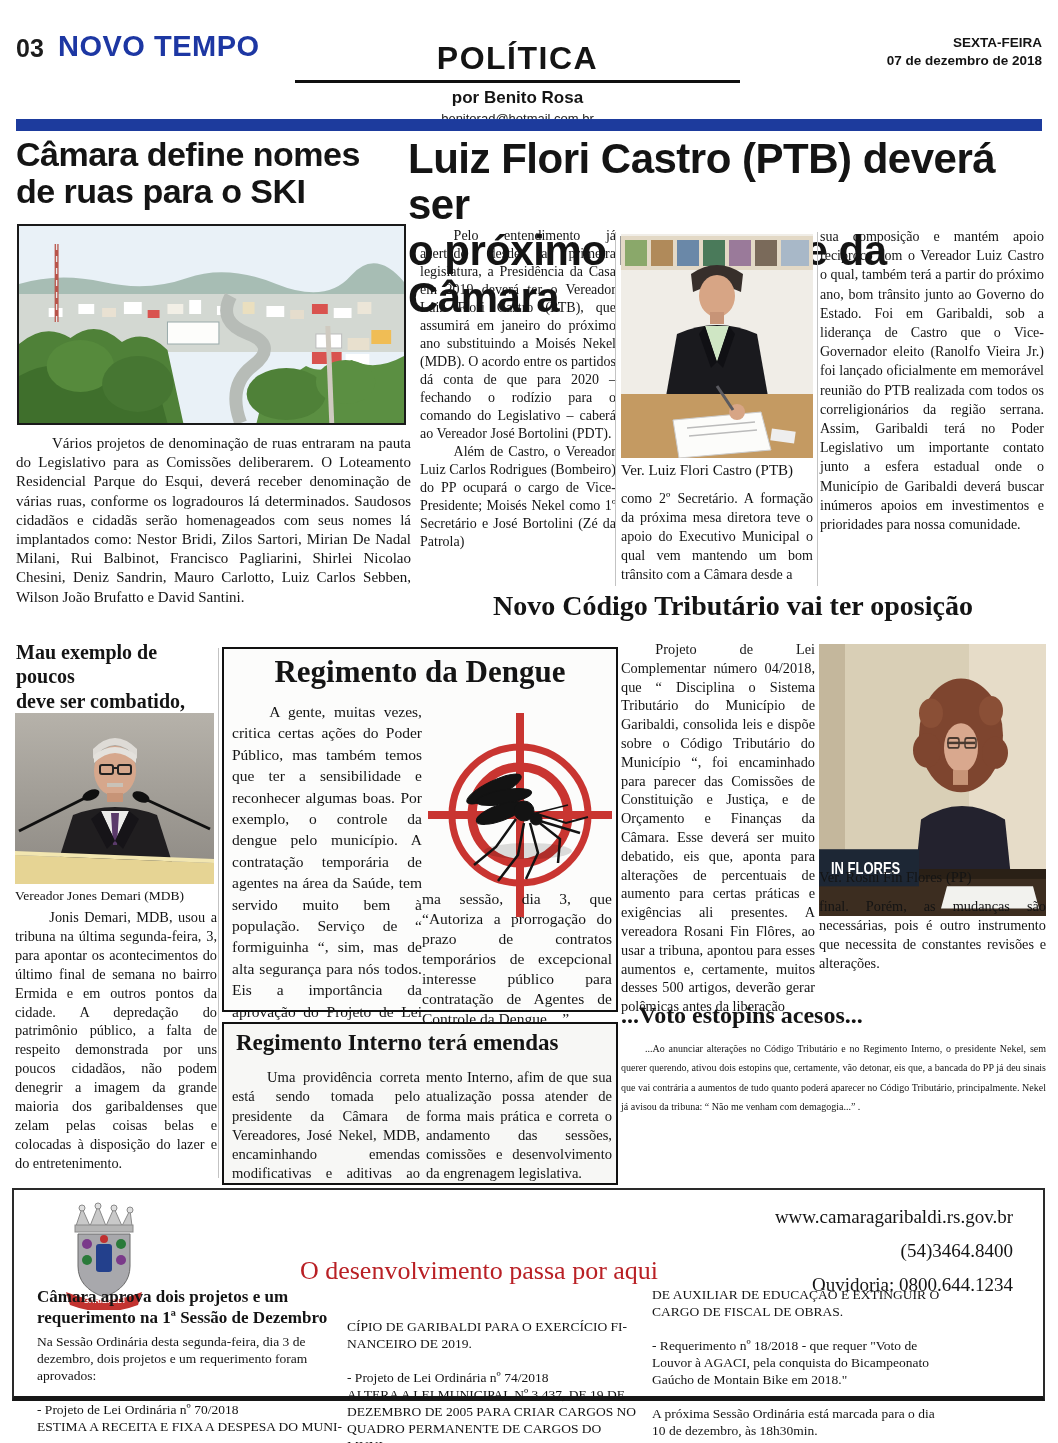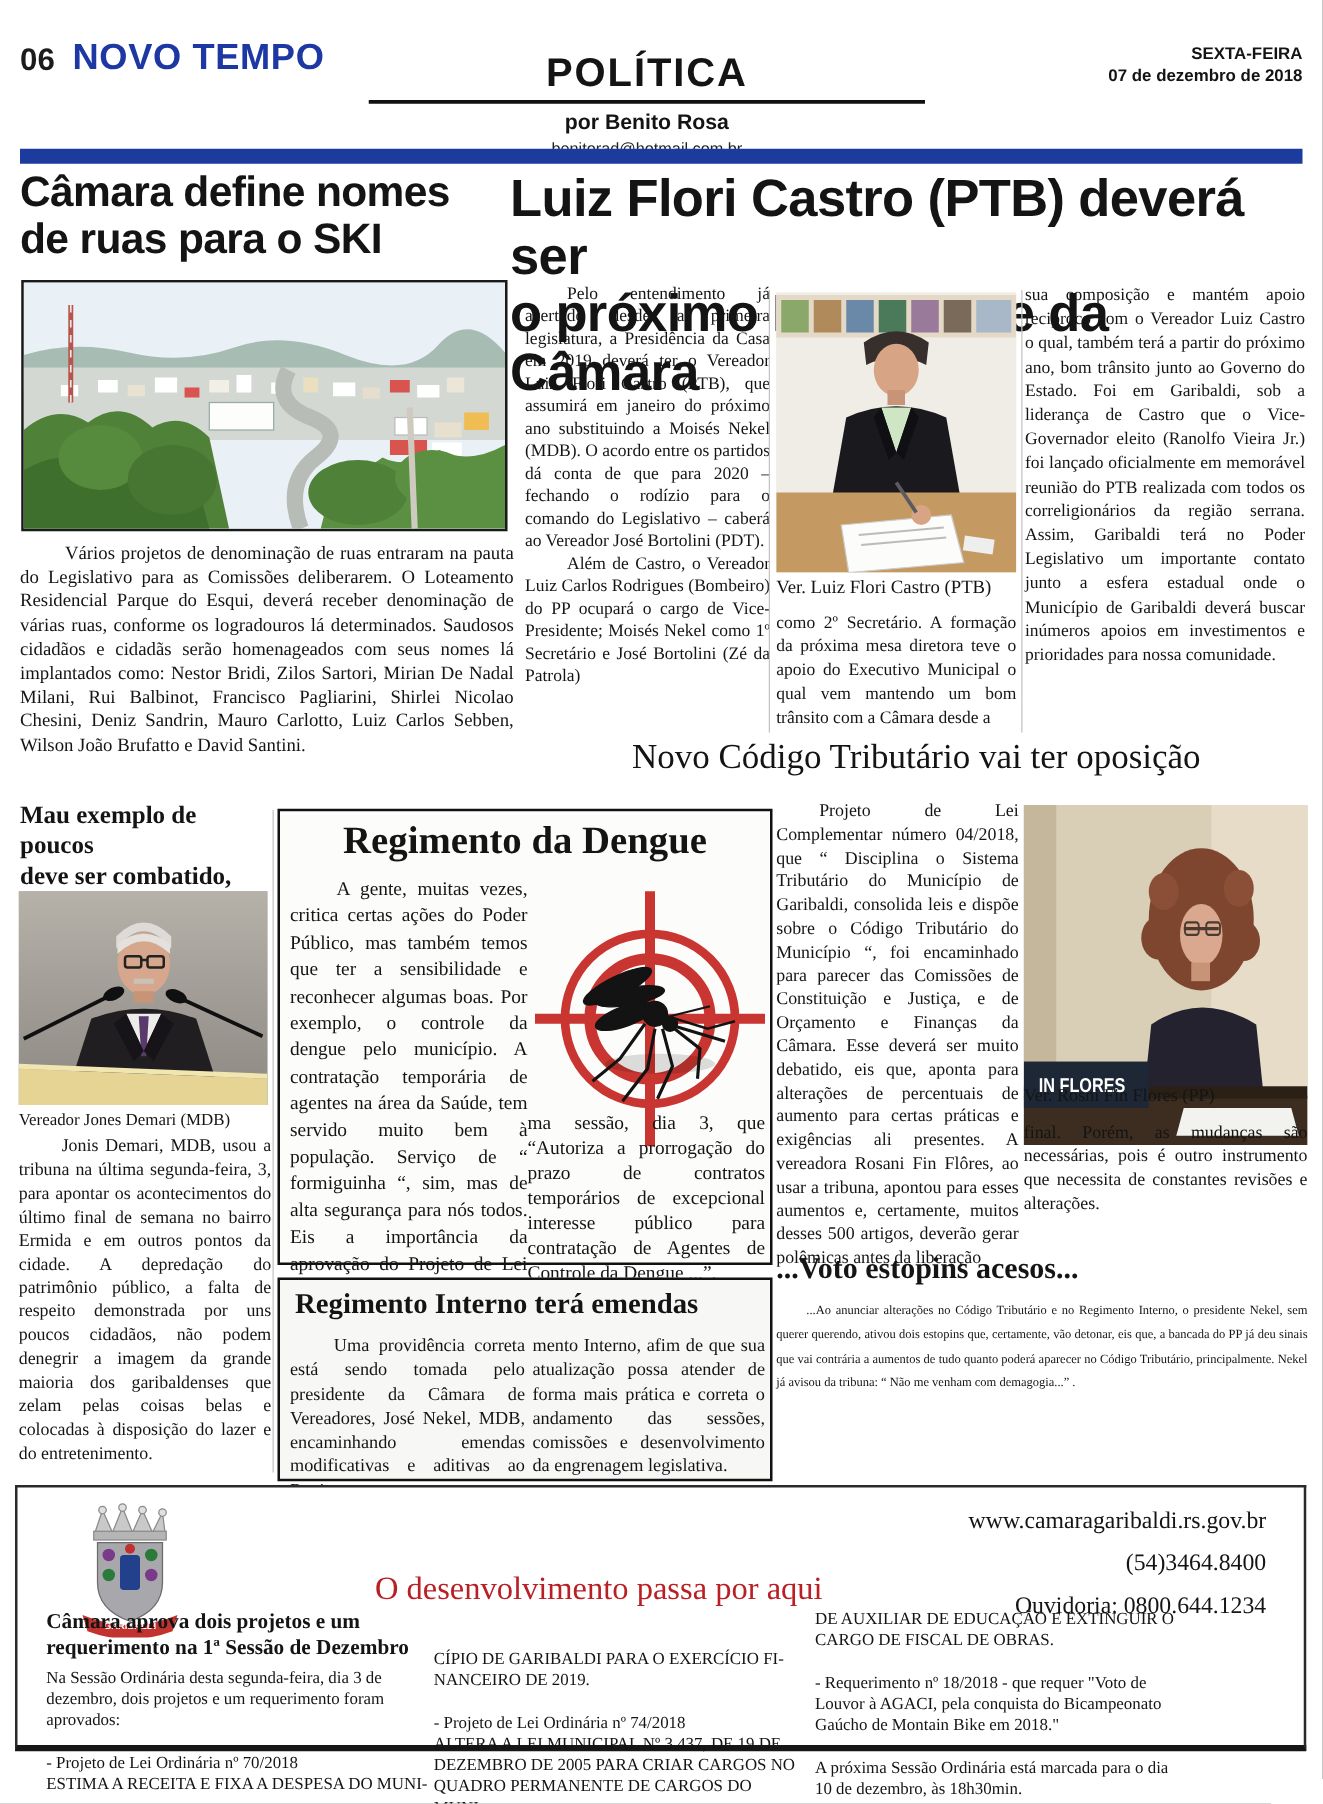--- a/index.html
+++ b/index.html
@@ -33,21 +33,21 @@
   #castro-photo{left:621px;top:234px;width:192px;height:224px;background:#efece6}
   #castro-caption{left:621px;top:462px;width:192px;font-size:15px}
   #castro-col2{left:621px;top:489px;width:192px;font-size:14px;line-height:19px}
   #castro-col3{left:820px;top:227px;width:224px;font-size:14px;line-height:19.2px}
   .vrule{width:1px;background:#c3c3c3}
   #vrule-a{left:615px;top:232px;height:354px}
   #vrule-b{left:817px;top:232px;height:354px}
   #vrule-c{left:218px;top:648px;height:530px}
 
   
-  #trib-headline{left:420px;top:590px;width:626px;text-align:center;font-weight:normal;font-size:28px}
+  #trib-headline{left:420px;top:590px;width:626px;text-align:center;font-weight:bold;font-size:28px}
   #trib-col1{left:621px;top:640px;width:194px;font-size:14.3px;line-height:18.8px}
   #trib-photo{left:819px;top:644px;width:227px;height:272px;background:#d8cdb4}
   #trib-caption{left:819px;top:869px;width:227px;font-size:14.5px}
   #trib-col2{left:819px;top:897px;width:227px;font-size:14.3px;line-height:19px}
 
   
   #mau-headline{left:16px;top:640px;width:202px;font-weight:bold;font-size:20px;line-height:1.22}
   #mau-photo{left:15px;top:713px;width:199px;height:171px;background:#a6a6a2}
   #mau-caption{left:15px;top:888px;width:199px;font-size:13.5px}
   #mau-body{left:15px;top:908px;width:202px;font-size:14.3px;line-height:18.9px}
@@ -79,21 +79,21 @@
   #ad-newshead{position:absolute;left:23px;top:96px;width:315px;font-weight:bold;font-size:17px;line-height:1.25}
   #ad-col1{position:absolute;left:23px;top:143px;width:305px;font-size:13.5px;line-height:17px}
   #ad-col2{position:absolute;left:333px;top:128px;width:295px;font-size:13.5px;line-height:17px}
   #ad-col3{position:absolute;left:638px;top:96px;width:392px;font-size:13.5px;line-height:17px}
 </style>
 </head>
 <body>
 
 <div class="page">
 
-  <div class="abs sans" id="pageno">06</div>
+  <div class="abs sans" id="pageno">03</div>
   <div class="abs sans" id="brand">NOVO TEMPO</div>
   <div class="abs" id="section-block">
     <div class="sans" id="section-title">POLÍTICA</div>
     <div class="sans" id="byline">por Benito Rosa</div>
     <div class="sans" id="hdr-email">benitorad@hotmail.com.br</div>
   </div>
   <div class="abs sans" id="dateblock">
     <div>SEXTA-FEIRA</div>
     <div>07 de dezembro de 2018</div>
   </div>

